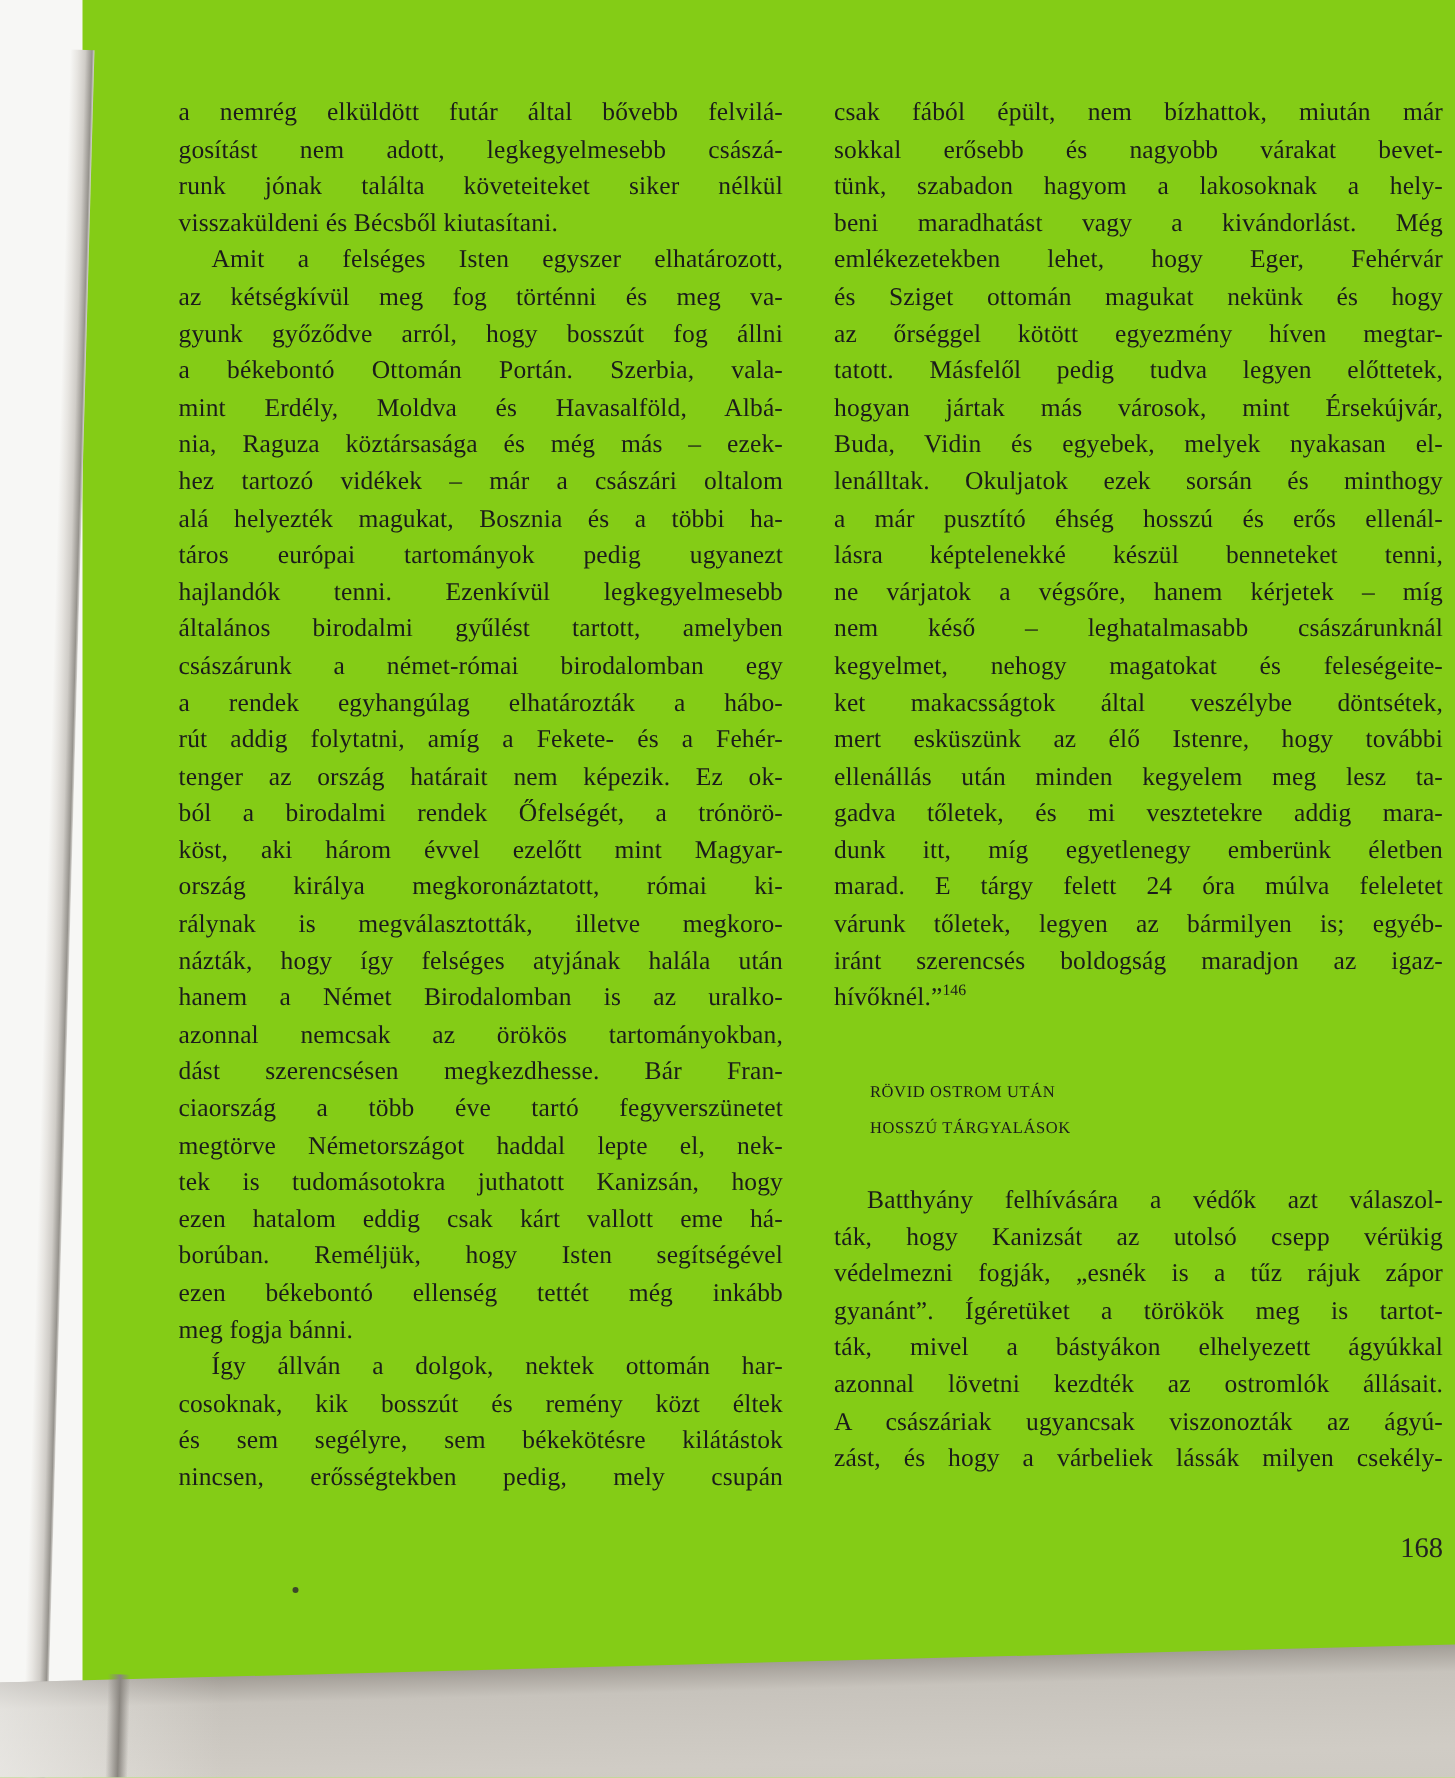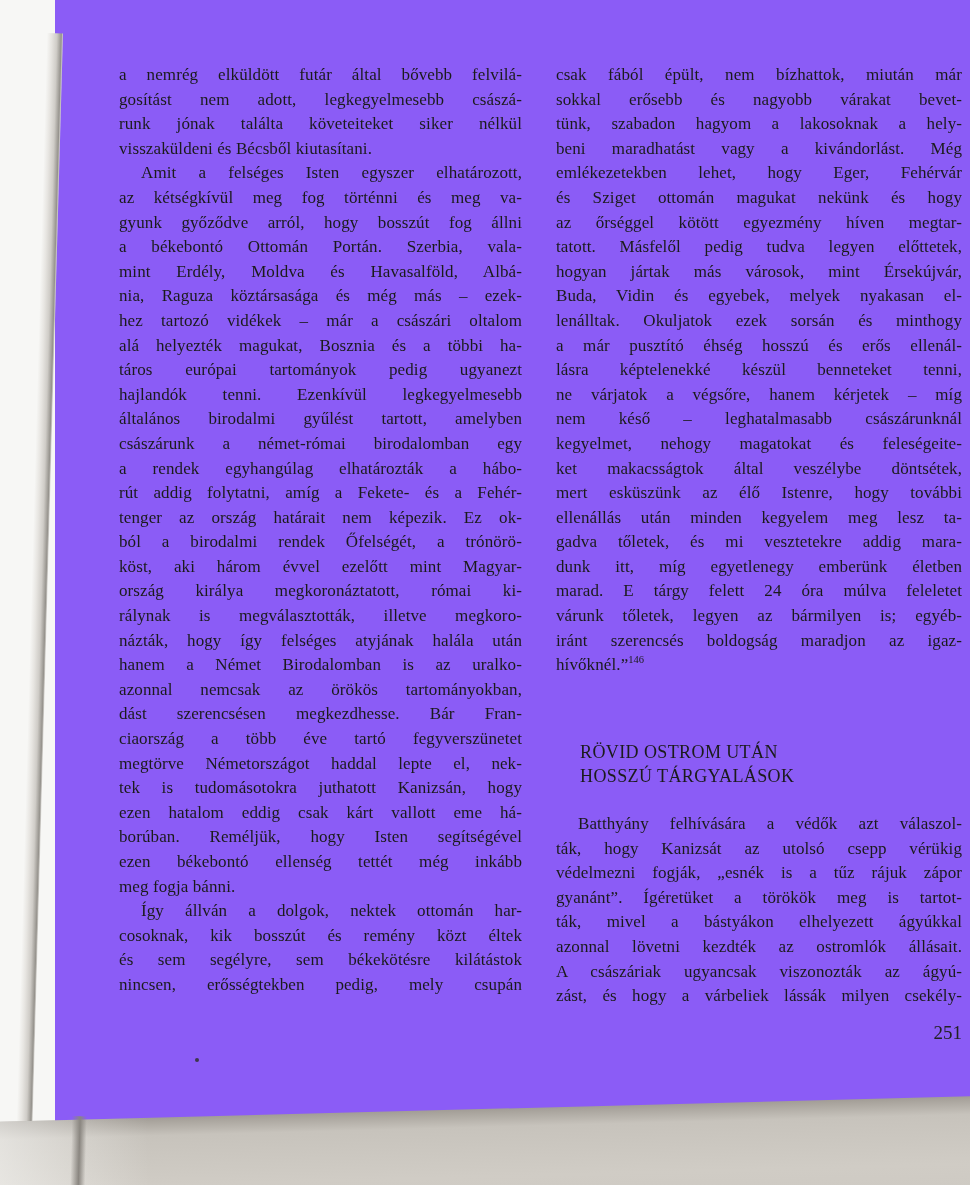--- a/index.html
+++ b/index.html
@@ -1,19 +1,19 @@
 <!DOCTYPE html>
 <html lang="hu"><head>
 <meta charset="utf-8">
 <style>
   html,body{margin:0;padding:0;background:#e9e9e7;}
   .scan{
     position:relative;
     width:970px;height:1185px;
-    background:#8b5cf6;
+    background:#84cc16;
     overflow:hidden;
     font-family:"Liberation Serif","DejaVu Serif",serif;
     color:#1b1b1b;
   }
   
   .gutter{
     position:absolute;left:0;top:0;width:55px;height:1185px;
     background:#f7f7f5;
   }
   
@@ -33,24 +33,24 @@
   .block{margin:0;}
   .block .line{
     text-align:justify;
     text-align-last:justify;
     text-justify:inter-word;
     white-space:normal;
   }
   .block .line.final{text-align-last:left;}
   .block.indent .line:first-child{text-indent:22px;}
   .block.role-heading{
-    margin-top:62px;
+    margin-top:38px;
     padding-left:24px;
     letter-spacing:0.4px;
-    font-size:18px;
+    font-size:11px;
   }
   .block.role-heading .line{text-align:left;text-align-last:left;}
   .block.role-heading + .block{margin-top:23px;}
   sup{
     font-size:10.5px;
     vertical-align:super;
     line-height:0;
     letter-spacing:0;
   }
   .page-number{
@@ -166,18 +166,18 @@
         <div class="line">ták, hogy Kanizsát az utolsó csepp vérükig</div>
         <div class="line">védelmezni fogják, „esnék is a tűz rájuk zápor</div>
         <div class="line">gyanánt”. Ígéretüket a törökök meg is tartot-</div>
         <div class="line">ták, mivel a bástyákon elhelyezett ágyúkkal</div>
         <div class="line">azonnal lövetni kezdték az ostromlók állásait.</div>
         <div class="line">A császáriak ugyancsak viszonozták az ágyú-</div>
         <div class="line">zást, és hogy a várbeliek lássák milyen csekély-</div>
       </div>
     </div>
 
-  <div class="page-number">251</div>
+  <div class="page-number">168</div>
 
   <div class="ink-speck"></div>
   <div class="bottom-shadow"></div>
   <div class="edge-in-shadow"></div>
 </div>
 
 </body></html>

